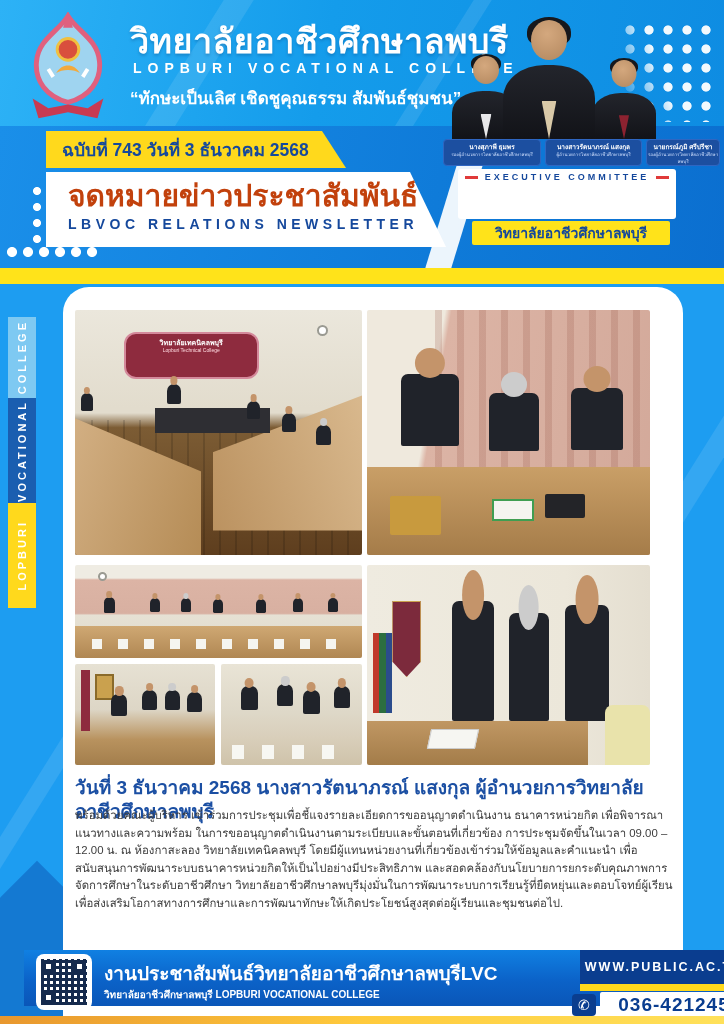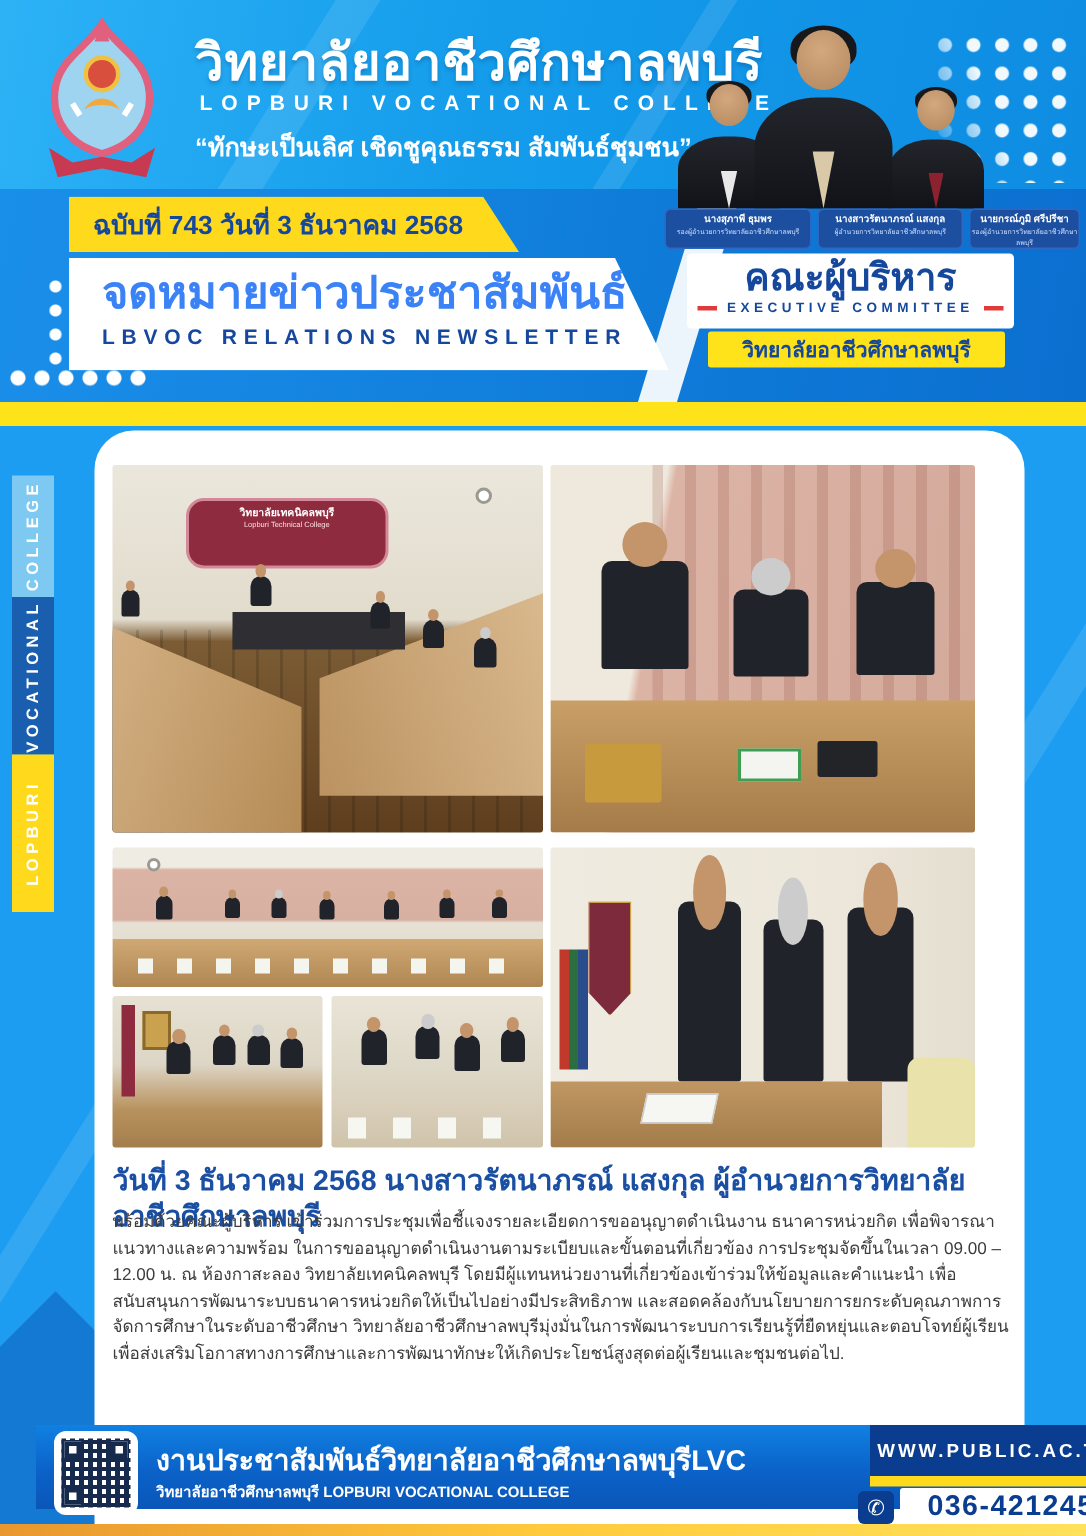--- a/index.html
+++ b/index.html
@@ -46,21 +46,21 @@
 
   
   .issue-badge { position:absolute; left:46px; top:131px; width:300px; height:37px; background:#ffd91c;
                  clip-path:polygon(0 0,92% 0,100% 100%,0 100%);
                  display:flex; align-items:center; padding-left:16px;
                  color:#15489c; font-size:17.5px; font-weight:800; }
 
   
   .title-box { position:absolute; left:46px; top:172px; width:400px; height:75px; background:#ffffff;
                clip-path:polygon(0 0,91% 0,100% 100%,0 100%); padding:7px 0 0 22px; }
-  .title-box .t-th { color:#3b82f6; font-size:30px; font-weight:800; line-height:34px; }
+  .title-box .t-th { color:#c2410c; font-size:30px; font-weight:800; line-height:34px; }
   .title-box .t-en { color:#15489c; font-size:14px; font-weight:700; letter-spacing:4.5px; margin-top:3px; }
 
   .white-slash { position:absolute; left:447px; top:126px; width:26px; height:142px;
                  background:#ffffff; transform:skewX(-17deg); opacity:.92; }
 
   
   .committee-box { position:absolute; left:458px; top:169px; width:218px; height:50px; background:#fff;
                    border-radius:3px; text-align:center; padding-top:2px; }
   .committee-th { color:#15489c; font-size:25px; font-weight:800; line-height:28px; }
   .committee-en { display:flex; align-items:center; justify-content:center; gap:7px;
@@ -252,21 +252,20 @@
   <div class="issue-badge">
     <span>ฉบับที่ 743  วันที่  3 ธันวาคม  2568</span>
   </div>
 
   <div class="title-box">
     <div class="t-th">จดหมายข่าวประชาสัมพันธ์</div>
     <div class="t-en">LBVOC RELATIONS NEWSLETTER</div>
   </div>
 
   <div class="committee-box">
-    <div class="committee-th">คณะผู้บริหาร</div>
     <div class="committee-en">
       <span>EXECUTIVE COMMITTEE</span>
     </div>
   </div>
   <div class="committee-college">วิทยาลัยอาชีวศึกษาลพบุรี</div>
 
   <div class="dots-col"></div>
   <div class="dots-row"></div>
 
   <div class="yellow-stripe"></div>

